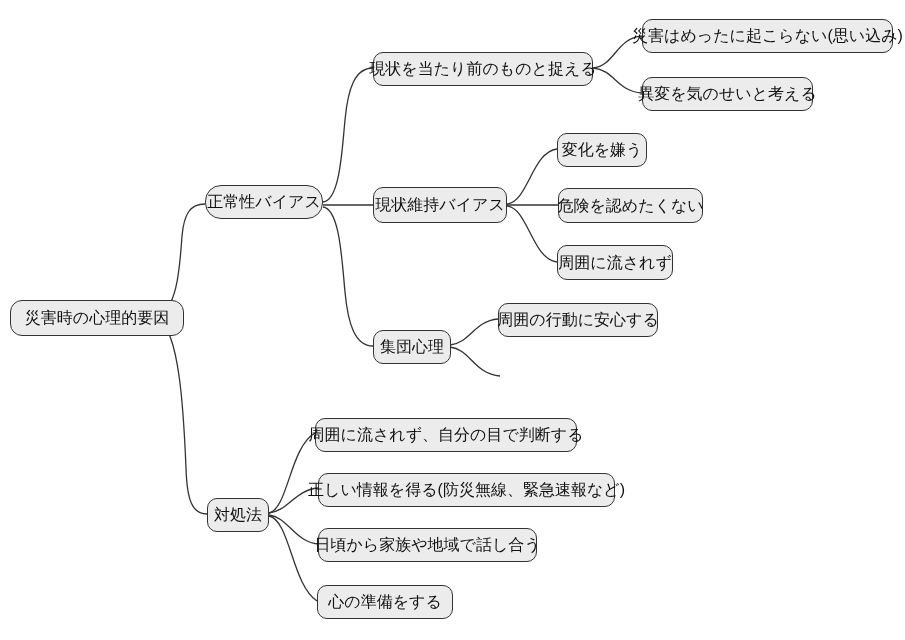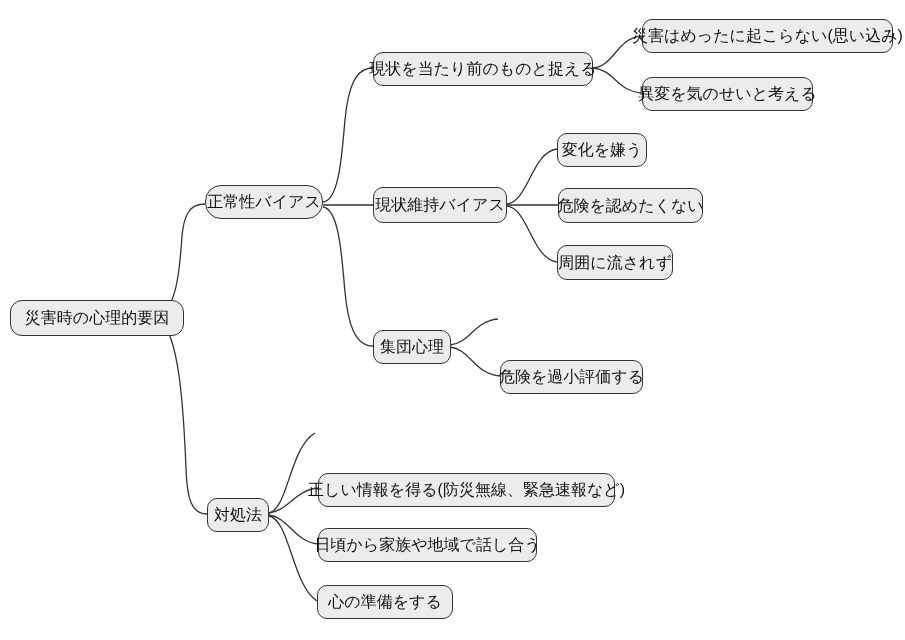--- a/index.html
+++ b/index.html
@@ -70,25 +70,26 @@
   <div class="node" style="left:642px;top:77px;width:171px;height:33px;">異変を気のせいと考える</div>
 
   <div class="node" style="left:557px;top:133px;width:90px;height:33px;">変化を嫌う</div>
 
   <div class="node" style="left:558px;top:188px;width:145px;height:35px;">危険を認めたくない</div>
 
   <div class="node" style="left:557px;top:245px;width:116px;height:35px;">周囲に流されず</div>
 
   <div class="node" style="left:373px;top:330px;width:78px;height:33px;">集団心理</div>
 
+  <div class="node" style="left:498px;top:303px;width:160px;height:32px;">周囲の行動に安心する</div>
 
-  <div class="node" style="left:500px;top:360px;width:143px;height:33px;">危険を過小評価する</div>
 
   <div class="node" style="left:207px;top:498px;width:62px;height:33px;">対処法</div>
 
+  <div class="node" style="left:315px;top:418px;width:262px;height:31px;">周囲に流されず、自分の目で判断する</div>
 
   <div class="node" style="left:318px;top:473px;width:297px;height:31px;">正しい情報を得る(防災無線、緊急速報など)</div>
 
   <div class="node" style="left:318px;top:528px;width:219px;height:32px;">日頃から家族や地域で話し合う</div>
 
   <div class="node" style="left:317px;top:585px;width:136px;height:32px;">心の準備をする</div>
 
 </div>
 
 </body></html>

